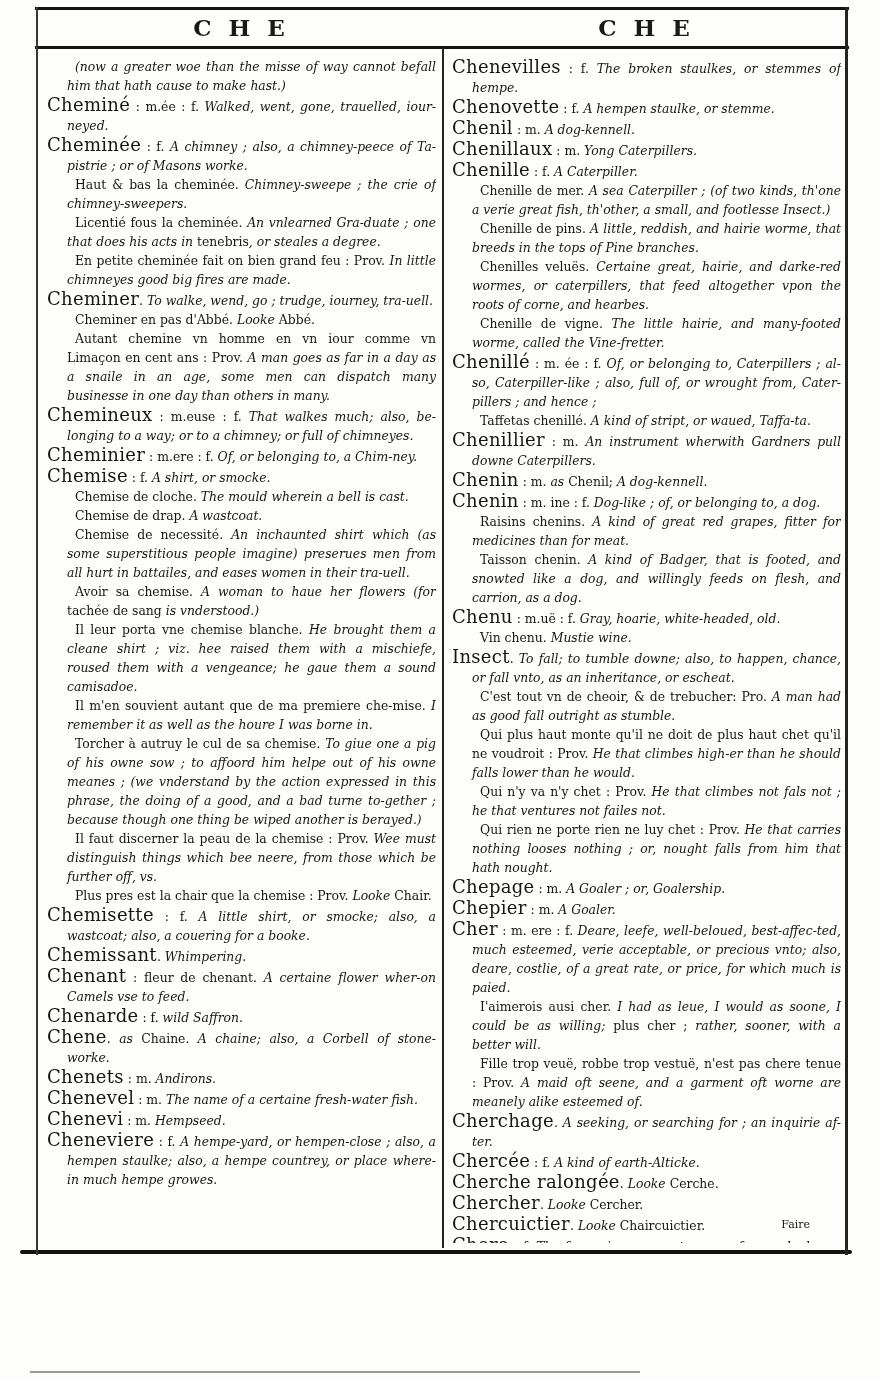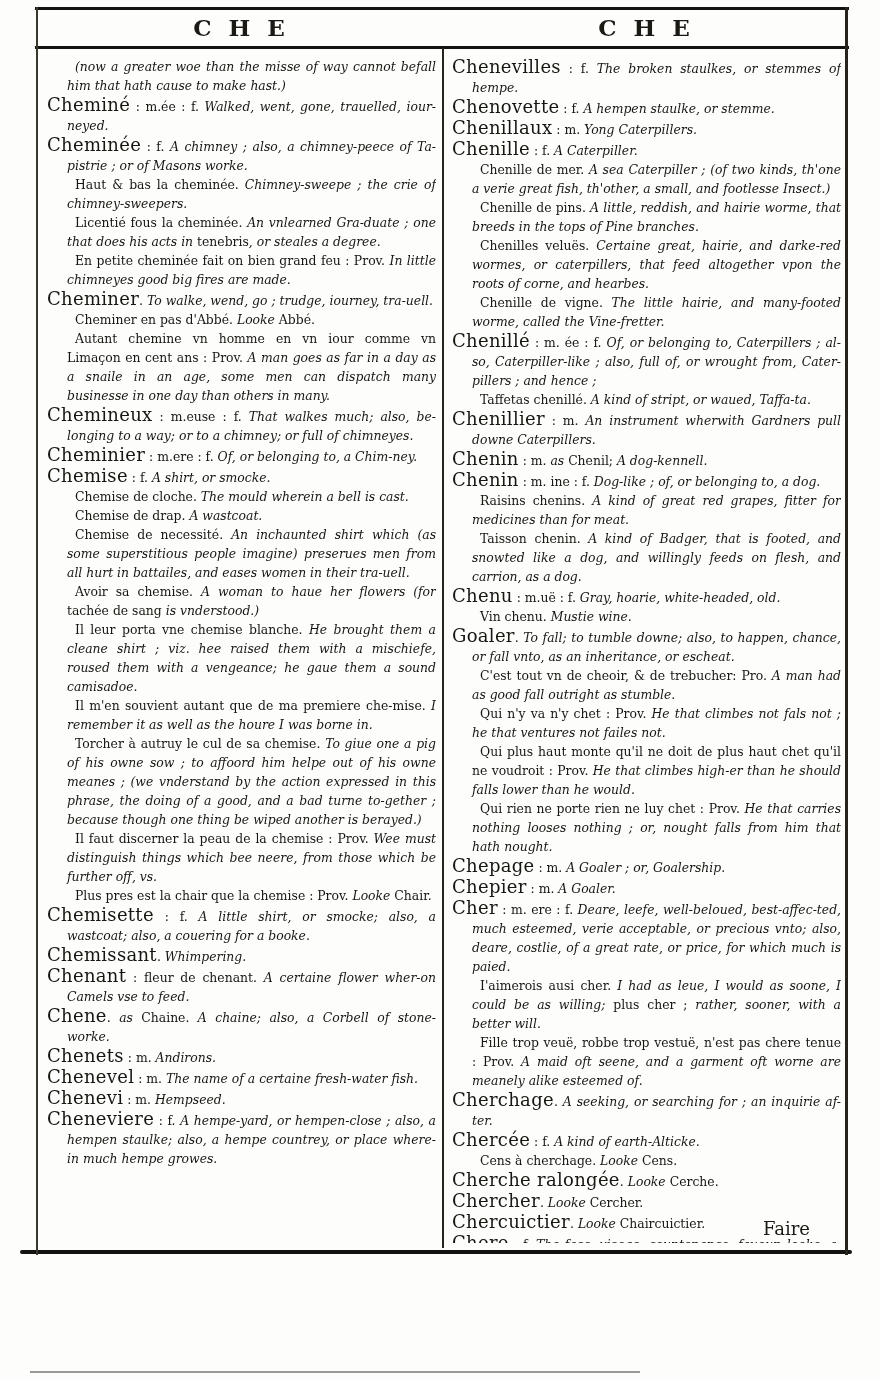--- a/index.html
+++ b/index.html
@@ -36,21 +36,21 @@
   .col-left{left:47px;}
   .col-right{left:452px;}
   .col p{margin:0;}
   p.entry{padding-left:20px;text-indent:-20px;}
   p.sub{padding-left:20px;text-indent:8px;}
   .run-h{font-size:18px;letter-spacing:0.3px;}
   .run-r{font-style:normal;}
   .run-i{font-style:italic;}
   .catchword{
     position:absolute;left:700px;top:1218px;width:110px;
-    text-align:right;font-size:18px;color:#1b1914;
+    text-align:right;font-size:11px;color:#1b1914;
   }
 </style>
 </head>
 <body>
 
 <div class="scan">
 
   <div class="rule rule-top"></div>
   <div class="rule rule-header"></div>
   <div class="rule rule-bottom"></div>
@@ -80,57 +80,58 @@
       <p class="sub"><span class="run-r">Chemise de necessité. </span><span class="run-i">An inchaunted shirt which (as some superstitious people imagine) preserues men from all hurt in battailes, and eases women in their tra-uell.</span></p>
       <p class="sub"><span class="run-r">Avoir sa chemise. </span><span class="run-i">A woman to haue her flowers (for </span><span class="run-r">tachée de sang </span><span class="run-i">is vnderstood.)</span></p>
       <p class="sub"><span class="run-r">Il leur porta vne chemise blanche. </span><span class="run-i">He brought them a cleane shirt ; viz. hee raised them with a mischiefe, roused them with a vengeance; he gaue them a sound camisadoe.</span></p>
       <p class="sub"><span class="run-r">Il m'en souvient autant que de ma premiere che-mise. </span><span class="run-i">I remember it as well as the houre I was borne in.</span></p>
       <p class="sub"><span class="run-r">Torcher à autruy le cul de sa chemise. </span><span class="run-i">To giue one a pig of his owne sow ; to affoord him helpe out of his owne meanes ; (we vnderstand by the action expressed in this phrase, the doing of a good, and a bad turne to-gether ; because though one thing be wiped another is berayed.)</span></p>
       <p class="sub"><span class="run-r">Il faut discerner la peau de la chemise : Prov. </span><span class="run-i">Wee must distinguish things which bee neere, from those which be further off, vs.</span></p>
       <p class="sub"><span class="run-r">Plus pres est la chair que la chemise : Prov. </span><span class="run-i">Looke </span><span class="run-r">Chair.</span></p>
       <p class="entry"><span class="run-h">Chemisette</span><span class="run-r"> : f. </span><span class="run-i">A little shirt, or smocke; also, a wastcoat; also, a couering for a booke.</span></p>
       <p class="entry"><span class="run-h">Chemissant</span><span class="run-r">. </span><span class="run-i">Whimpering.</span></p>
       <p class="entry"><span class="run-h">Chenant</span><span class="run-r"> : fleur de chenant. </span><span class="run-i">A certaine flower wher-on Camels vse to feed.</span></p>
+      <p class="entry"><span class="run-h">Chenarde</span><span class="run-r"> : f. </span><span class="run-i">wild Saffron.</span></p>
       <p class="entry"><span class="run-h">Chene</span><span class="run-r">. </span><span class="run-i">as </span><span class="run-r">Chaine. </span><span class="run-i">A chaine; also, a Corbell of stone-worke.</span></p>
       <p class="entry"><span class="run-h">Chenets</span><span class="run-r"> : m. </span><span class="run-i">Andirons.</span></p>
       <p class="entry"><span class="run-h">Chenevel</span><span class="run-r"> : m. </span><span class="run-i">The name of a certaine fresh-water fish.</span></p>
       <p class="entry"><span class="run-h">Chenevi</span><span class="run-r"> : m. </span><span class="run-i">Hempseed.</span></p>
       <p class="entry"><span class="run-h">Cheneviere</span><span class="run-r"> : f. </span><span class="run-i">A hempe-yard, or hempen-close ; also, a hempen staulke; also, a hempe countrey, or place where-in much hempe growes.</span></p>
     </div>
   <div class="col col-right">
       <p class="entry"><span class="run-h">Chenevilles</span><span class="run-r"> : f. </span><span class="run-i">The broken staulkes, or stemmes of hempe.</span></p>
       <p class="entry"><span class="run-h">Chenovette</span><span class="run-r"> : f. </span><span class="run-i">A hempen staulke, or stemme.</span></p>
+      <p class="entry"><span class="run-h">Chenil</span><span class="run-r"> : m. </span><span class="run-i">A dog-kennell.</span></p>
       <p class="entry"><span class="run-h">Chenillaux</span><span class="run-r"> : m. </span><span class="run-i">Yong Caterpillers.</span></p>
       <p class="entry"><span class="run-h">Chenille</span><span class="run-r"> : f. </span><span class="run-i">A Caterpiller.</span></p>
       <p class="sub"><span class="run-r">Chenille de mer. </span><span class="run-i">A sea Caterpiller ; (of two kinds, th'one a verie great fish, th'other, a small, and footlesse Insect.)</span></p>
       <p class="sub"><span class="run-r">Chenille de pins. </span><span class="run-i">A little, reddish, and hairie worme, that breeds in the tops of Pine branches.</span></p>
       <p class="sub"><span class="run-r">Chenilles veluës. </span><span class="run-i">Certaine great, hairie, and darke-red wormes, or caterpillers, that feed altogether vpon the roots of corne, and hearbes.</span></p>
       <p class="sub"><span class="run-r">Chenille de vigne. </span><span class="run-i">The little hairie, and many-footed worme, called the Vine-fretter.</span></p>
       <p class="entry"><span class="run-h">Chenillé</span><span class="run-r"> : m. ée : f. </span><span class="run-i">Of, or belonging to, Caterpillers ; al-so, Caterpiller-like ; also, full of, or wrought from, Cater-pillers ; and hence ;</span></p>
       <p class="sub"><span class="run-r">Taffetas chenillé. </span><span class="run-i">A kind of stript, or waued, Taffa-ta.</span></p>
       <p class="entry"><span class="run-h">Chenillier</span><span class="run-r"> : m. </span><span class="run-i">An instrument wherwith Gardners pull downe Caterpillers.</span></p>
       <p class="entry"><span class="run-h">Chenin</span><span class="run-r"> : m. </span><span class="run-i">as </span><span class="run-r">Chenil; </span><span class="run-i">A dog-kennell.</span></p>
       <p class="entry"><span class="run-h">Chenin</span><span class="run-r"> : m. ine : f. </span><span class="run-i">Dog-like ; of, or belonging to, a dog.</span></p>
       <p class="sub"><span class="run-r">Raisins chenins. </span><span class="run-i">A kind of great red grapes, fitter for medicines than for meat.</span></p>
       <p class="sub"><span class="run-r">Taisson chenin. </span><span class="run-i">A kind of Badger, that is footed, and snowted like a dog, and willingly feeds on flesh, and carrion, as a dog.</span></p>
       <p class="entry"><span class="run-h">Chenu</span><span class="run-r"> : m.uë : f. </span><span class="run-i">Gray, hoarie, white-headed, old.</span></p>
       <p class="sub"><span class="run-r">Vin chenu. </span><span class="run-i">Mustie wine.</span></p>
-      <p class="entry"><span class="run-h">Goaler</span><span class="run-r">. </span><span class="run-i">To fall; to tumble downe; also, to happen, chance, or fall vnto, as an inheritance, or escheat.</span></p>
+      <p class="entry"><span class="run-h">Insect</span><span class="run-r">. </span><span class="run-i">To fall; to tumble downe; also, to happen, chance, or fall vnto, as an inheritance, or escheat.</span></p>
       <p class="sub"><span class="run-r">C'est tout vn de cheoir, &amp; de trebucher: Pro. </span><span class="run-i">A man had as good fall outright as stumble.</span></p>
+      <p class="sub"><span class="run-r">Qui plus haut monte qu'il ne doit de plus haut chet qu'il ne voudroit : Prov. </span><span class="run-i">He that climbes high-er than he should falls lower than he would.</span></p>
       <p class="sub"><span class="run-r">Qui n'y va n'y chet : Prov. </span><span class="run-i">He that climbes not fals not ; he that ventures not failes not.</span></p>
-      <p class="sub"><span class="run-r">Qui plus haut monte qu'il ne doit de plus haut chet qu'il ne voudroit : Prov. </span><span class="run-i">He that climbes high-er than he should falls lower than he would.</span></p>
       <p class="sub"><span class="run-r">Qui rien ne porte rien ne luy chet : Prov. </span><span class="run-i">He that carries nothing looses nothing ; or, nought falls from him that hath nought.</span></p>
       <p class="entry"><span class="run-h">Chepage</span><span class="run-r"> : m. </span><span class="run-i">A Goaler ; or, Goalership.</span></p>
       <p class="entry"><span class="run-h">Chepier</span><span class="run-r"> : m. </span><span class="run-i">A Goaler.</span></p>
       <p class="entry"><span class="run-h">Cher</span><span class="run-r"> : m. ere : f. </span><span class="run-i">Deare, leefe, well-beloued, best-affec-ted, much esteemed, verie acceptable, or precious vnto; also, deare, costlie, of a great rate, or price, for which much is paied.</span></p>
       <p class="sub"><span class="run-r">I'aimerois ausi cher. </span><span class="run-i">I had as leue, I would as soone, I could be as willing; </span><span class="run-r">plus cher ; </span><span class="run-i">rather, sooner, with a better will.</span></p>
       <p class="sub"><span class="run-r">Fille trop veuë, robbe trop vestuë, n'est pas chere tenue : Prov. </span><span class="run-i">A maid oft seene, and a garment oft worne are meanely alike esteemed of.</span></p>
       <p class="entry"><span class="run-h">Cherchage</span><span class="run-r">. </span><span class="run-i">A seeking, or searching for ; an inquirie af-ter.</span></p>
       <p class="entry"><span class="run-h">Chercée</span><span class="run-r"> : f. </span><span class="run-i">A kind of earth-Alticke.</span></p>
-      <p class="sub"><span class="run-r">Cens à cherchage. </span><span class="run-i">Looke </span><span class="run-r">Cens.</span></p>
       <p class="entry"><span class="run-h">Cherche ralongée</span><span class="run-r">. </span><span class="run-i">Looke </span><span class="run-r">Cerche.</span></p>
       <p class="entry"><span class="run-h">Chercher</span><span class="run-r">. </span><span class="run-i">Looke </span><span class="run-r">Cercher.</span></p>
       <p class="entry"><span class="run-h">Chercuictier</span><span class="run-r">. </span><span class="run-i">Looke </span><span class="run-r">Chaircuictier.</span></p>
       <p class="entry"><span class="run-h">Chere</span><span class="run-r"> : f. </span><span class="run-i">The face, visage, countenance, fauour, looke, a-spect of a man ; also, cheere ; victualls, intertainment for the teeth.</span></p>
       <p class="entry"><span class="run-h">Chere lie</span><span class="run-r">. </span><span class="run-i">Seeke </span><span class="run-r">Lie.</span></p>
     </div>
 
   <div class="catchword">Faire</div>
 </div>
 

